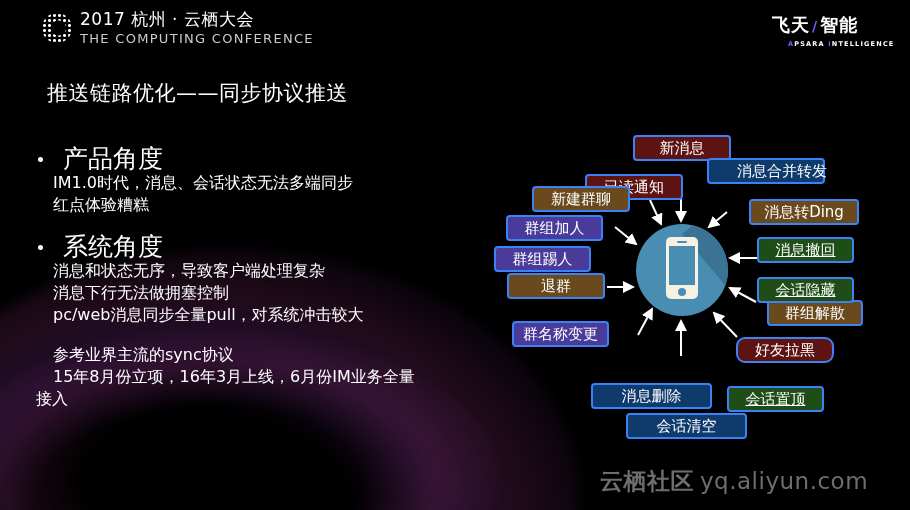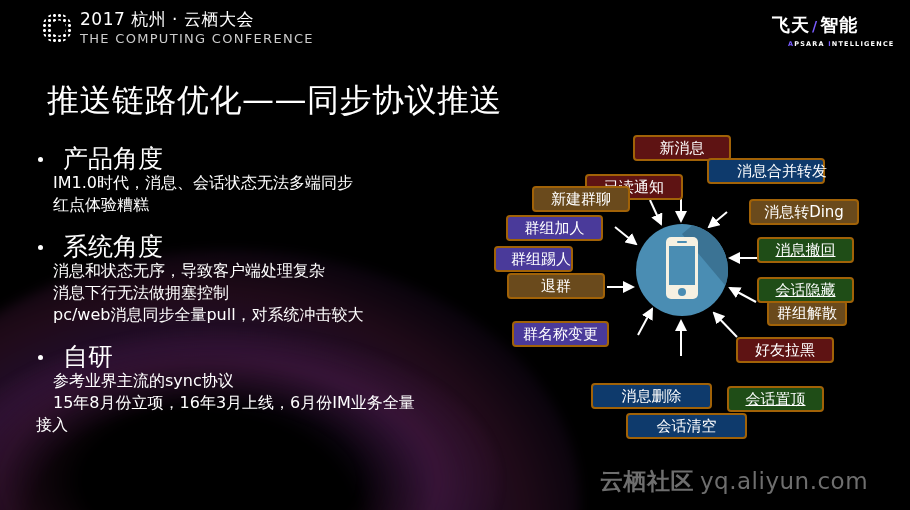--- a/index.html
+++ b/index.html
@@ -18,38 +18,38 @@
     }
   .logo-text .l1 { font-size:17px; letter-spacing:0.5px; line-height:19px; }
   .logo-text .l2 { font-size:13px; letter-spacing:1.3px; color:#ccc; margin-top:2px; }
 
   .logo-right { position:absolute; left:772px; top:13px; text-align:left; }
   .logo-right .r1 { font-size:18px; font-weight:bold; letter-spacing:1px; line-height:24px; }
   .logo-right .r1 .slash { color:#7a5cff; font-size:14px; margin:0 2px; }
   .logo-right .r2 { font-size:6.5px; letter-spacing:1.2px; font-weight:bold; margin-top:2px;margin-left:16px; }
   .logo-right .r2 .acc { color:#7a5cff; }
 
-  .title { position:absolute; left:47px; top:79px; font-size:32px; letter-spacing:0.5px; color:#fff; }
+  .title { position:absolute; left:47px; top:79px; font-size:21px; letter-spacing:0.5px; color:#fff; }
 
   .bullets { position:absolute; left:36px; top:146px; width:470px; }
   .section { margin-bottom:18px; }
   .section .head { font-size:25px; line-height:26px; display:flex; align-items:center; }
   .section .head .dot { width:5px; height:5px; border-radius:50%; background:#fff; margin-right:20px; margin-left:2px; }
   .section .line { font-size:16px; line-height:22px; padding-left:17px; }
   .section .line.flush { padding-left:0; }
 
   .diagram { position:absolute; left:490px; top:130px; width:380px; height:320px; }
   .phone-circle { position:absolute; left:146px; top:94px; width:92px; height:92px; border-radius:50%; background:#4a8db3; overflow:hidden; }
   .phone-circle .shadow { position:absolute; left:46px; top:10px; width:80px; height:110px; background:#3b7394; transform:rotate(-40deg); transform-origin:0 0; }
   .phone { position:absolute; left:30px; top:13px; width:32px; height:62px; border-radius:5px; background:#f6f1e2; }
   .phone .screen { position:absolute; left:3px; top:9px; width:26px; height:39px; background:#4a8db3; }
   .phone .spk { position:absolute; left:11px; top:4px; width:10px; height:2px; background:#4a8db3; border-radius:1px; }
   .phone .btn { position:absolute; left:12px; top:51px; width:8px; height:8px; border-radius:50%; background:#4a8db3; }
 
-  .tag { position:absolute; height:26px; border:2px solid #a16207; border-radius:4px; font-size:15px; line-height:22px; text-align:center; color:#fff; white-space:nowrap; }
+  .tag { position:absolute; height:26px; border:2px solid #3b82f6; border-radius:4px; font-size:15px; line-height:22px; text-align:center; color:#fff; white-space:nowrap; }
   .c-red { background:#5e1313; }
   .c-blue { background:#0e3a6c; }
   .c-brown { background:#6a4a1c; }
   .c-purple { background:#4a3a9a; }
   .c-green { background:#1f4d17;text-decoration:underline; }
 
   svg.arrows { position:absolute; left:0; top:0; width:380px; height:320px; }
 
   .watermark { position:absolute; left:600px; top:466px; font-size:23px; color:#6e6e6e; letter-spacing:0.5px; }
   .watermark .cn { font-weight:bold; margin-right:6px; }
@@ -91,24 +91,20 @@
   <div class="section">
     <div class="head">
         <span class="dot"></span>
         <span>系统角度</span>
       </div>
     <div class="line">消息和状态无序，导致客户端处理复杂</div>
     <div class="line">消息下行无法做拥塞控制</div>
     <div class="line">pc/web消息同步全量pull，对系统冲击较大</div>
   </div>
   <div class="section">
-    <div class="head">
-        <span class="dot"></span>
-        <span>自研</span>
-      </div>
     <div class="line">参考业界主流的sync协议</div>
     <div class="line">15年8月份立项，16年3月上线，6月份IM业务全量</div>
     <div class="line flush">接入</div>
   </div>
 </div>
 
 <div class="diagram">
   <svg class="arrows" viewBox="0 0 380 320">
     <defs>
       <marker id="ah" markerWidth="6" markerHeight="6" refX="5" refY="3" orient="auto">
@@ -138,26 +134,26 @@
     </div>
   </div>
 
   <div class="tag c-red" style="left:143px; top:5px; width:98px;">新消息</div>
   <div class="tag c-red" style="left:95px; top:44px; width:98px;">已读通知</div>
   <div class="tag c-blue" style="left:217px; top:28px; width:118px;padding-left:28px;">消息合并转发</div>
   <div class="tag c-brown" style="left:42px; top:56px; width:98px;">新建群聊</div>
   <div class="tag c-brown" style="left:259px; top:69px; width:110px;">消息转Ding</div>
   <div class="tag c-purple" style="left:16px; top:85px; width:97px;">群组加人</div>
   <div class="tag c-green" style="left:267px; top:107px; width:97px;">消息撤回</div>
-  <div class="tag c-purple" style="left:4px; top:116px; width:79px;text-align:right;">群组踢人</div>
+  <div class="tag c-purple" style="left:4px; top:116px; width:97px;">群组踢人</div>
   <div class="tag c-brown" style="left:17px; top:143px; width:98px;">退群</div>
-  <div class="tag c-brown" style="left:277px; top:170px; width:80px;">群组解散</div>
+  <div class="tag c-brown" style="left:277px; top:170px; width:96px;">群组解散</div>
   <div class="tag c-green" style="left:267px; top:147px; width:97px;">会话隐藏</div>
   <div class="tag c-purple" style="left:22px; top:191px; width:97px;">群名称变更</div>
-  <div class="tag c-red" style="left:246px; top:207px; width:98px;">好友拉黑</div>
+  <div class="tag c-red" style="left:246px; top:207px; width:98px;border-radius:9px;">好友拉黑</div>
   <div class="tag c-blue" style="left:101px; top:253px; width:121px;">消息删除</div>
   <div class="tag c-green" style="left:237px; top:256px; width:97px;">会话置顶</div>
   <div class="tag c-blue" style="left:136px; top:283px; width:121px;">会话清空</div>
 </div>
 
 <div class="watermark">
   <span class="cn">云栖社区</span><span>yq.aliyun.com</span>
 </div>
 
 </body></html>

